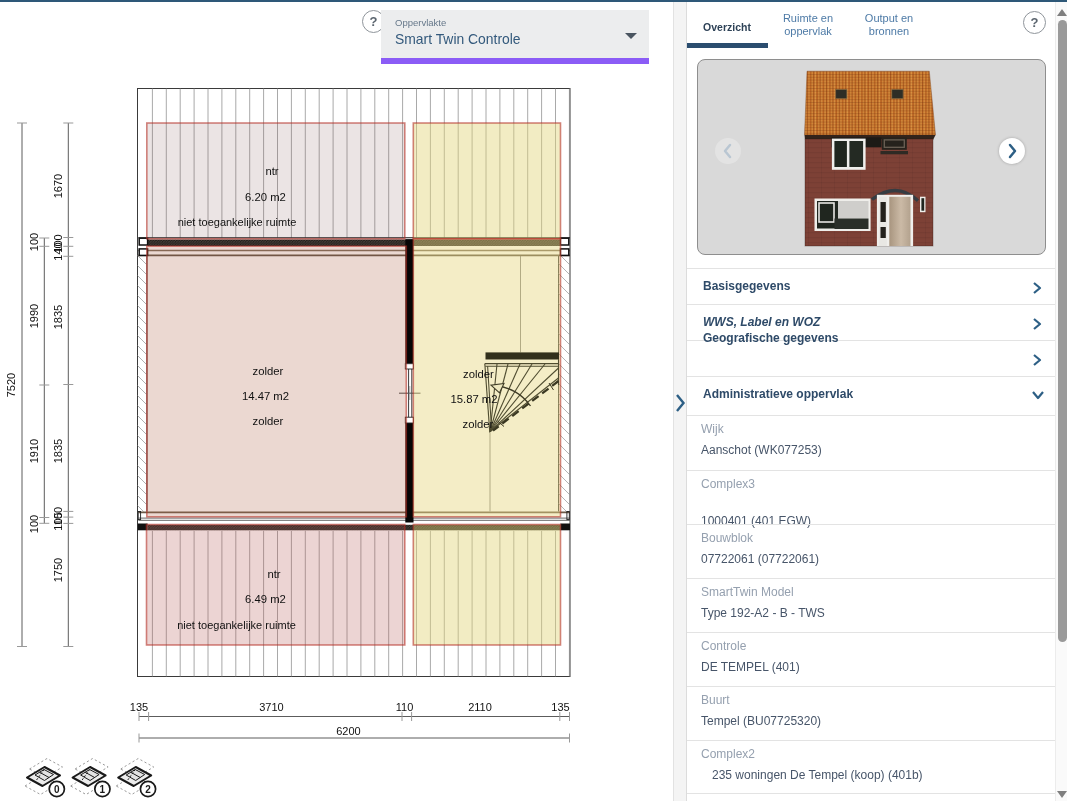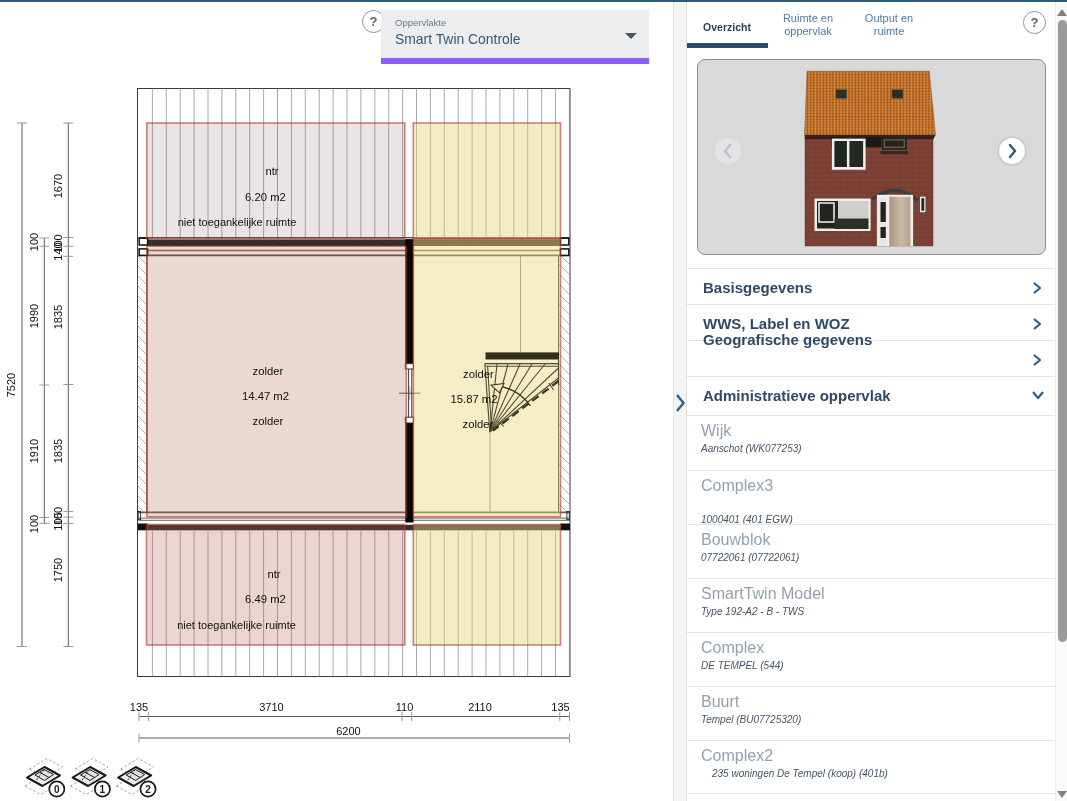--- a/index.html
+++ b/index.html
@@ -30,24 +30,24 @@
   #tab3{left:171px;top:10px;width:62px;}
   #qpanel{left:336px;top:9px;}
   
   #card{left:10px;top:57px;width:349px;height:196px;background:#d9d9d9;
      border:1px solid #8e8e8e;border-radius:8px;box-sizing:border-box;}
   .navbtn{position:absolute;width:26px;height:26px;border-radius:50%;}
   #navL{left:28px;top:136px;background:#e3e3e3;}
   #navR{left:312px;top:136px;background:#fff;box-shadow:0 0 3px rgba(0,0,0,0.25);}
   
   .sep{position:absolute;left:0;width:368px;height:1px;background:#e3e3e3;}
-  .acc{position:absolute;left:16px;font-size:15px;font-weight:bold;color:#2e4a68;text-align:center;}
+  .acc{position:absolute;left:16px;font-size:12px;font-weight:bold;color:#2e4a68;text-align:center;}
   .chev{position:absolute;left:344px;}
-  .flab{position:absolute;left:14px;font-size:16px;color:#95a0af;}
-  .fval{position:absolute;left:14px;font-size:10px;color:#475569;font-style:italic;}
+  .flab{position:absolute;left:14px;font-size:12px;color:#95a0af;}
+  .fval{position:absolute;left:14px;font-size:12px;color:#475569;}
   
   #sbar{left:1055px;top:2px;width:12px;height:799px;background:#fafafa;border-left:1px solid #ececec;box-sizing:border-box;}
   #sthumb{position:absolute;left:2px;top:18px;width:9px;height:622px;background:#9a9a9a;border-radius:5px;}
   .sarr{position:absolute;left:1px;width:0;height:0;border-left:5px solid transparent;border-right:5px solid transparent;}
   #sup{top:7px;border-bottom:7px solid #7f7f7f;}
   #sdn{bottom:3px;border-top:7px solid #7f7f7f;}
 </style>
 </head>
 <body>
 <div id="app">
@@ -324,21 +324,21 @@
   </div>
   <div class="abs" id="strip">
     <svg width="12" height="799" style="position:absolute;left:0;top:0;">
       <path d="M 3 393 L 9.5 401 L 3 409" fill="none" stroke="#2d5f85" stroke-width="2.4"></path>
     </svg>
   </div>
   <div class="abs" id="panel">
     <div class="tab" id="tab1">Overzicht</div>
     <div id="tabline"></div>
     <div class="tab" id="tab2">Ruimte en oppervlak</div>
-    <div class="tab" id="tab3">Output en ruimte</div>
+    <div class="tab" id="tab3">Output en bronnen</div>
     <div class="helpbtn abs" id="qpanel">?</div>
     <div class="abs" id="card">
 <svg width="347" height="194" viewBox="0 0 347 194">
 <defs>
 <pattern id="roofp" width="6.4" height="2.8" patternUnits="userSpaceOnUse">
   <rect width="6.4" height="2.8" fill="#c7722a"></rect>
   <rect x="0" width="1.4" height="2.8" fill="#ab581d"></rect>
   <rect x="1.4" width="1.6" height="2.8" fill="#d99141"></rect>
   <rect x="3.2" width="1.4" height="2.8" fill="#b66020"></rect>
   <rect x="4.6" width="1.8" height="2.8" fill="#d08538"></rect>
@@ -390,21 +390,21 @@
     <div class="navbtn" id="navR"><svg width="26" height="26">
           <path d="M 11 7 L 16 13 L 11 19" fill="none" stroke="#2d5f85" stroke-width="2.5" stroke-linecap="round" stroke-linejoin="round"></path>
         </svg></div>
 
     <div class="sep" style="top:266px;"></div>
     <div class="acc" style="top:277px;">Basisgegevens</div>
     <svg class="chev" style="top:279px;" width="12" height="14">
         <path d="M 3 2 L 9 7 L 3 12" fill="none" stroke="#2d5f85" stroke-width="2.2" stroke-linejoin="round"></path>
       </svg>
     <div class="sep" style="top:302px;"></div>
-    <div class="acc" style="top:313px;">WWS, Label en WOZ</div>
+    <div class="acc" style="top:313px;font-style:italic;">WWS, Label en WOZ</div>
     <svg class="chev" style="top:315px;" width="12" height="14">
         <path d="M 3 2 L 9 7 L 3 12" fill="none" stroke="#2d5f85" stroke-width="2.2" stroke-linejoin="round"></path>
       </svg>
     <div class="sep" style="top:338px;"></div>
     <div class="acc" style="top:329px;">Geografische gegevens</div>
     <svg class="chev" style="top:351px;" width="12" height="14">
         <path d="M 3 2 L 9 7 L 3 12" fill="none" stroke="#2d5f85" stroke-width="2.2" stroke-linejoin="round"></path>
       </svg>
     <div class="sep" style="top:374px;"></div>
     <div class="acc" style="top:385px;">Administratieve oppervlak</div>
@@ -418,22 +418,22 @@
     <div class="sep" style="top:468px;"></div>
     <div class="flab" style="top:475px;">Complex3</div>
     <div class="fval" style="top:496px;margin-top:16px;">1000401 (401 EGW)</div>
     <div class="sep" style="top:522px;"></div>
     <div class="flab" style="top:529px;text-align:right;">Bouwblok</div>
     <div class="fval" style="top:550px;">07722061 (07722061)</div>
     <div class="sep" style="top:576px;"></div>
     <div class="flab" style="top:583px;">SmartTwin Model</div>
     <div class="fval" style="top:604px;">Type 192-A2 - B - TWS</div>
     <div class="sep" style="top:630px;"></div>
-    <div class="flab" style="top:637px;">Complex</div>
-    <div class="fval" style="top:658px;">DE TEMPEL (544)</div>
+    <div class="flab" style="top:637px;">Controle</div>
+    <div class="fval" style="top:658px;">DE TEMPEL (401)</div>
     <div class="sep" style="top:684px;"></div>
     <div class="flab" style="top:691px;">Buurt</div>
     <div class="fval" style="top:712px;">Tempel (BU07725320)</div>
     <div class="sep" style="top:738px;"></div>
     <div class="flab" style="top:745px;">Complex2</div>
     <div class="fval" style="top:766px;margin-left:11px;">235 woningen De Tempel (koop) (401b)</div>
     <div class="sep" style="top:791px;"></div>
   </div>
   <div class="abs" id="sbar">
     <div class="sarr" id="sup"></div>

